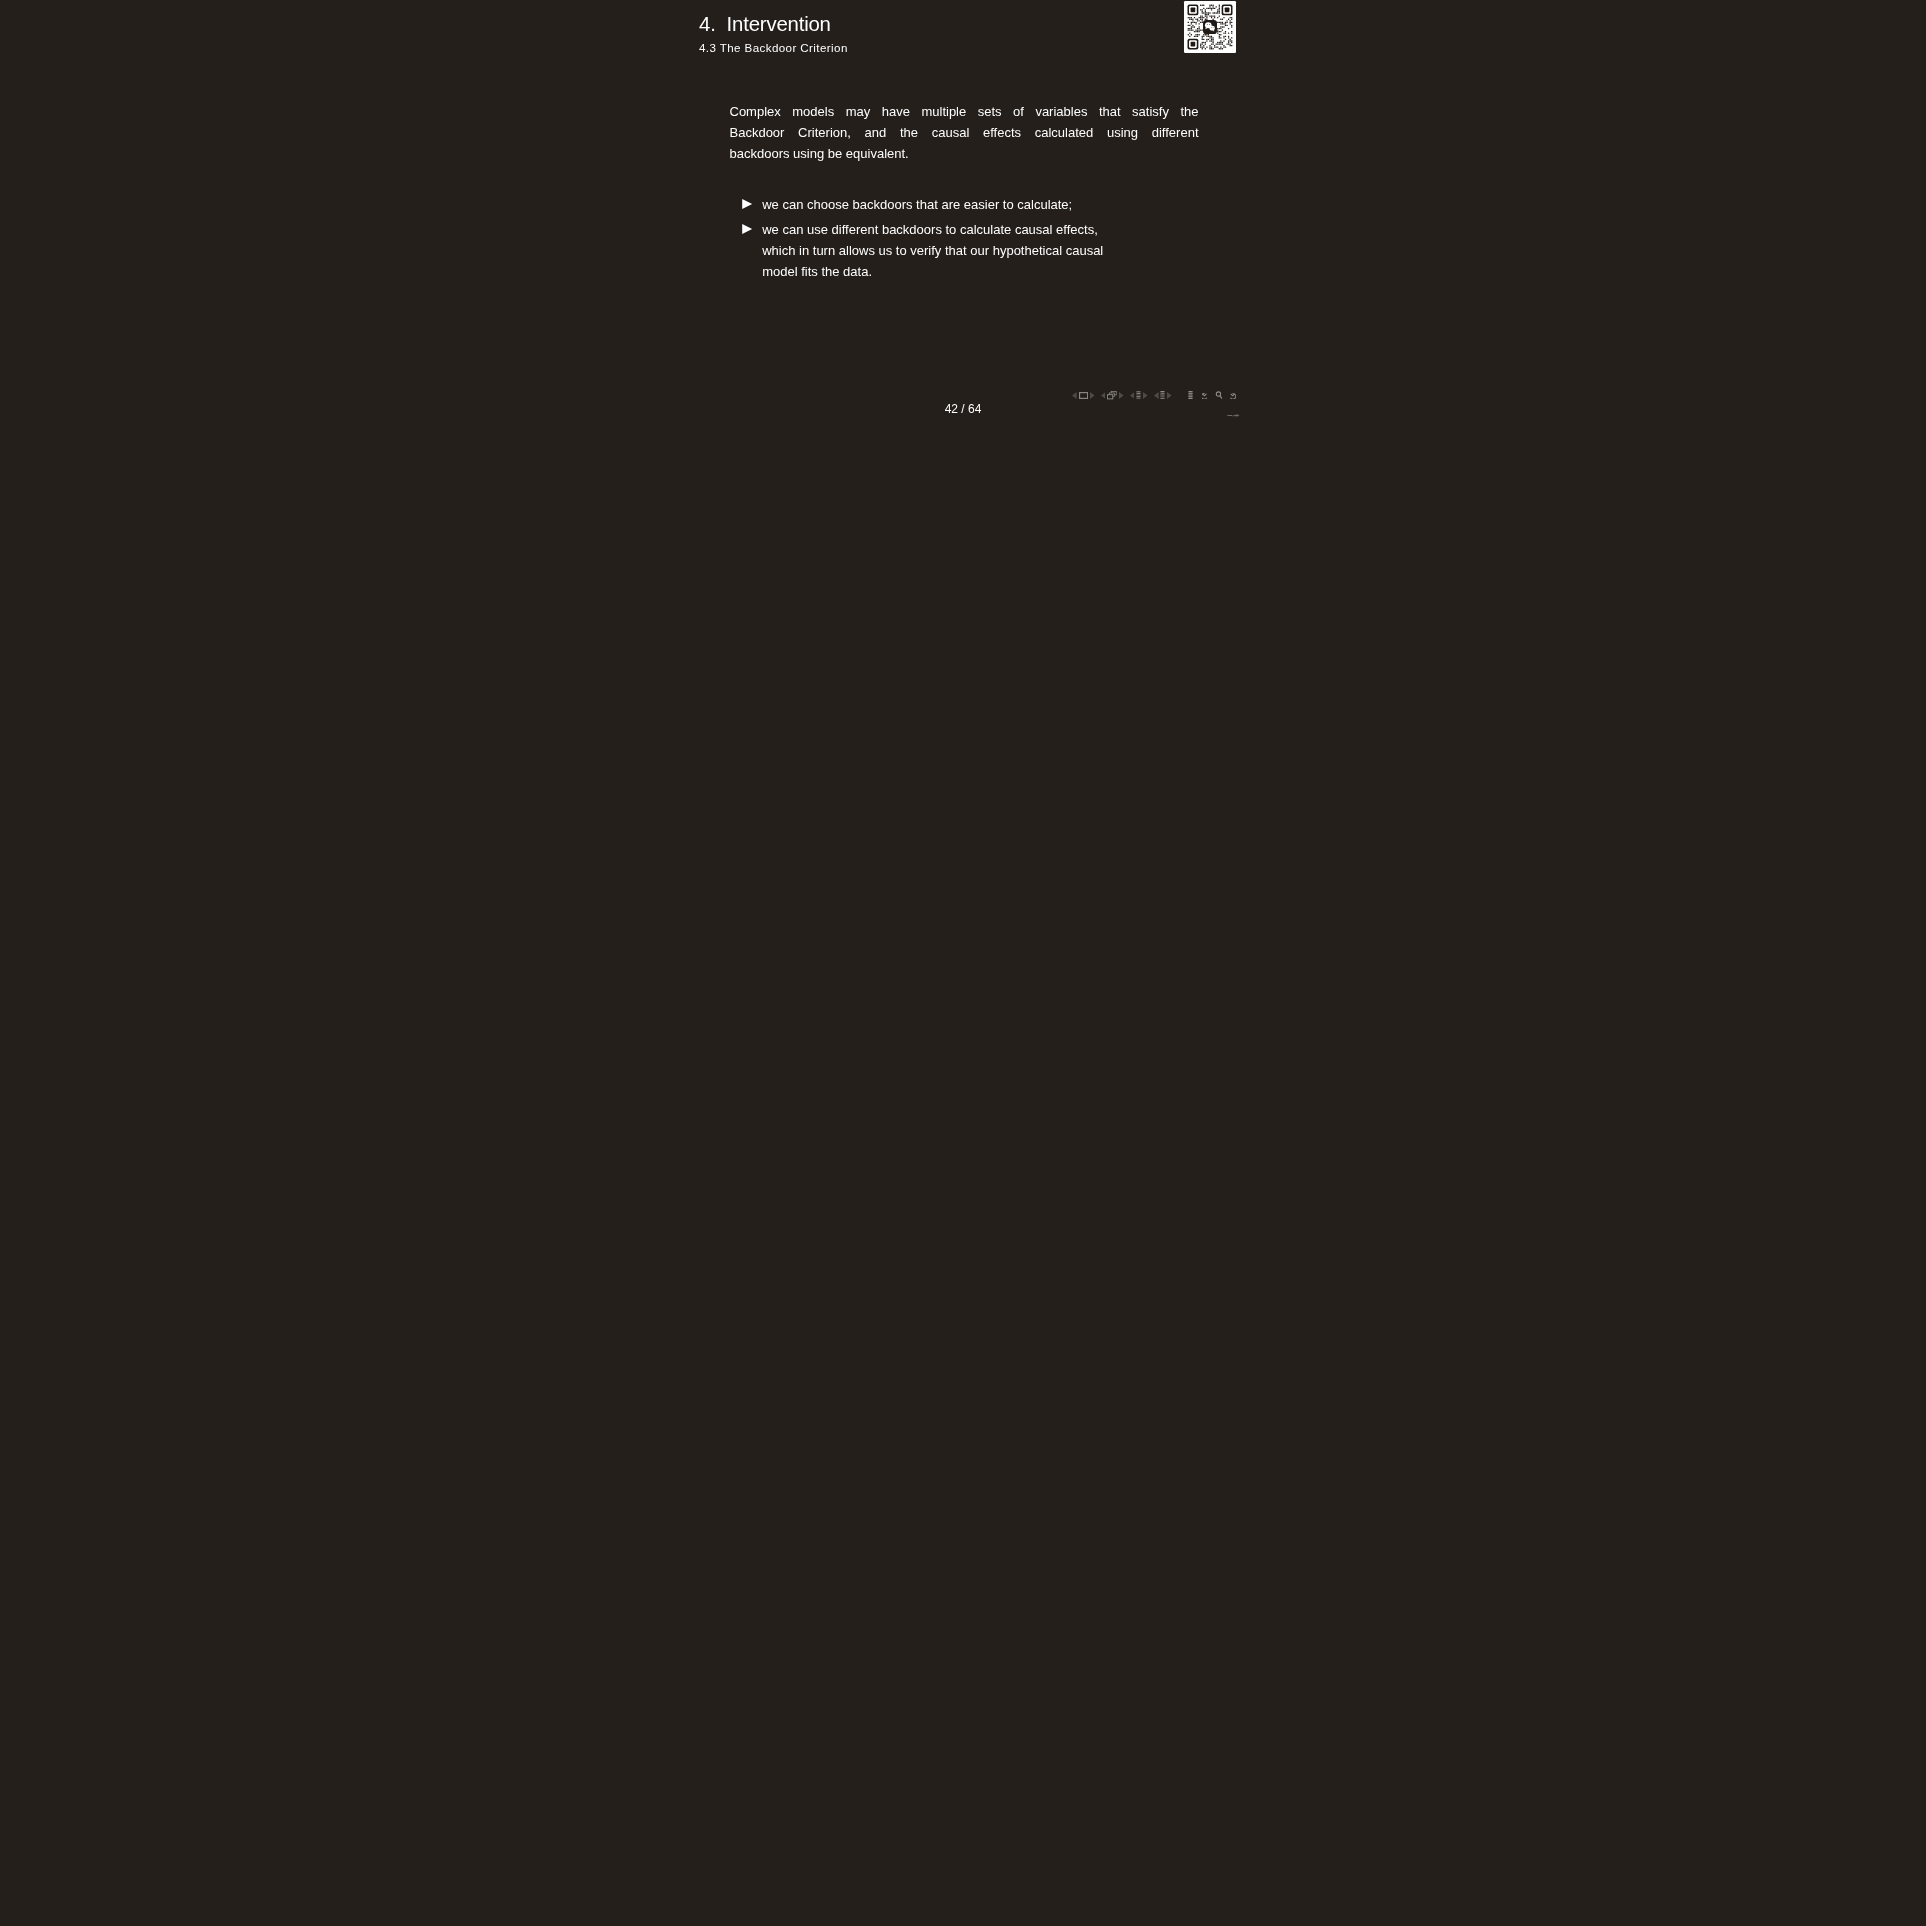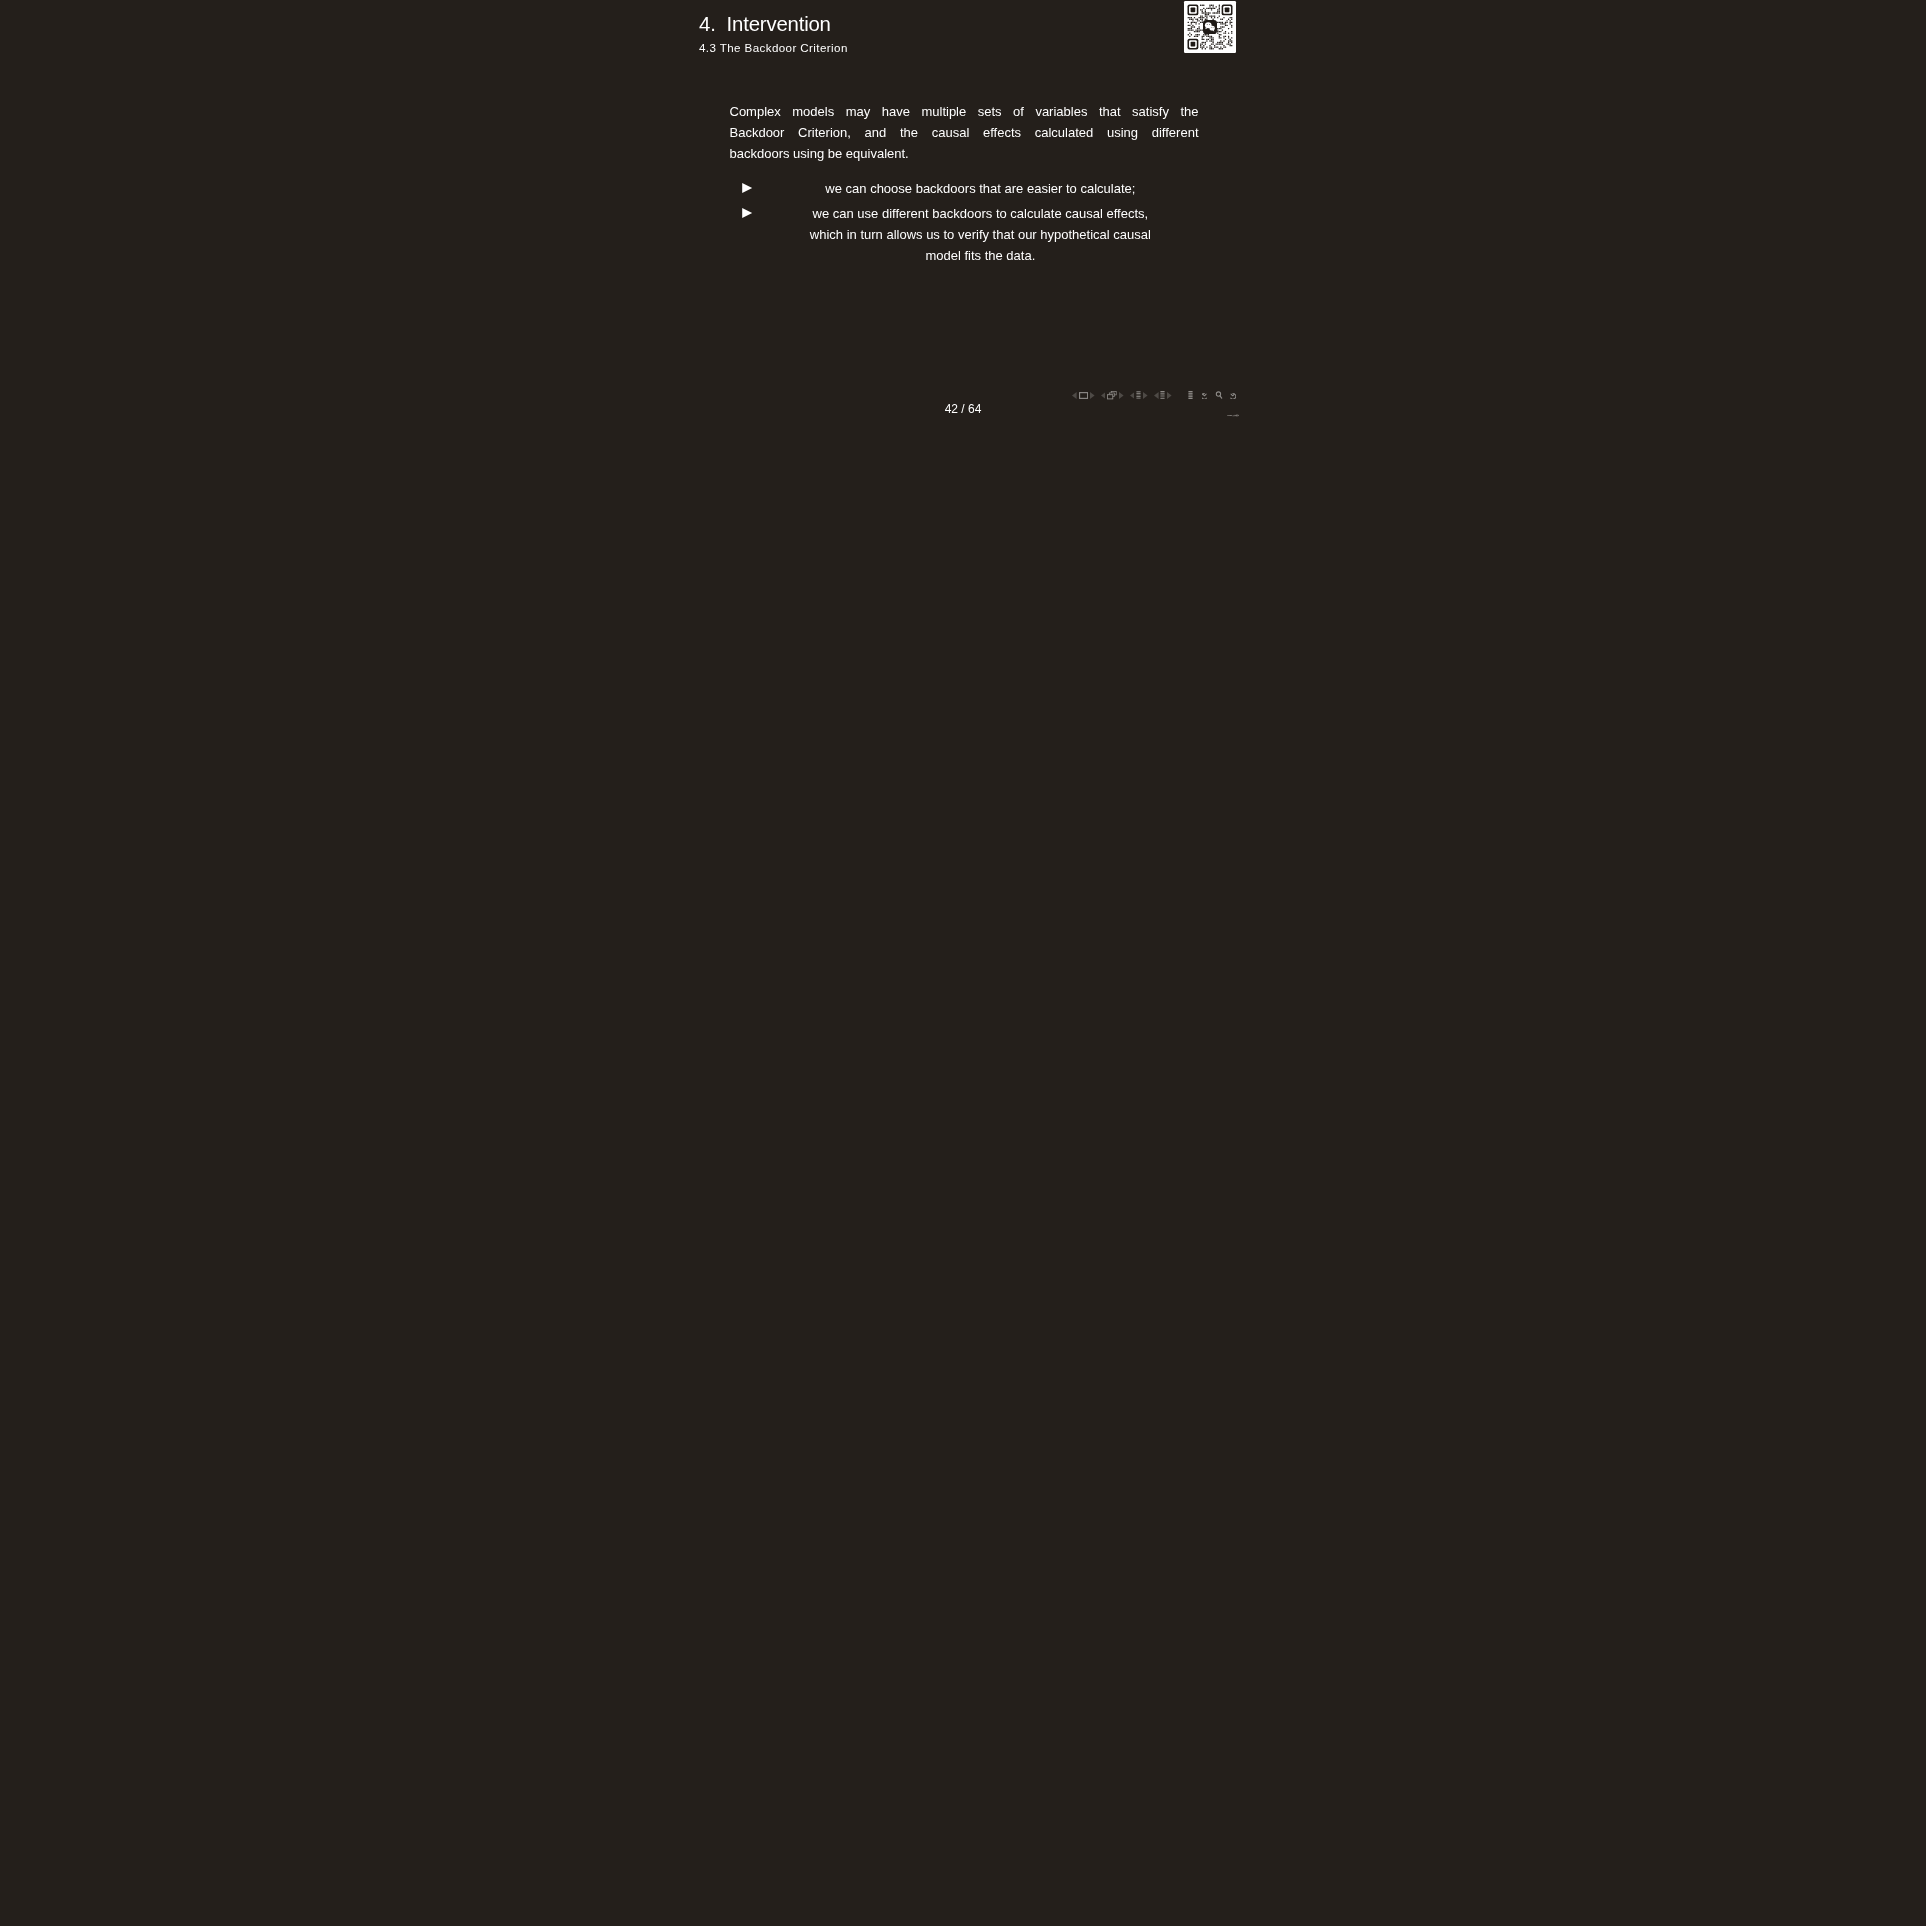--- a/index.html
+++ b/index.html
@@ -11,21 +11,21 @@
   .title-row{position:absolute;left:13.5px;top:14px;font-size:20.4px;line-height:1;display:flex;letter-spacing:-0.2px;}
   .title-text{margin-left:11px;}
   .subtitle{position:absolute;left:13.5px;top:42px;font-size:11.6px;line-height:1;letter-spacing:0.4px;}
   
   .qr{position:absolute;top:0.8px;right:4.6px;width:52px;height:52px;background:#FFFFFF;border-radius:1.2px;}
   .qr svg{display:block;}
   
   .content{position:absolute;left:44px;top:101px;width:469px;font-size:13px;line-height:21px;}
   .ln{white-space:pre-wrap;}
   .ln.fill{text-align:justify;text-align-last:justify;}
-  .list{margin-top:14px;text-align:center;}
+  .list{margin-top:30px;}
   .item{display:flex;margin-top:3.9px;padding-left:12.7px;}
   .item:first-child{margin-top:0;}
   .marker{
     width:10px;min-width:10px;height:10px;margin-top:5px;margin-right:10px;
     background:#FFFFFF;clip-path:polygon(0 0,100% 50%,0 100%);
   }
   .item-lines{flex:1;}
   .para2{margin-top:6.2px;}
   
   .footer-page{position:absolute;left:0;right:0;top:403px;text-align:center;font-size:12px;line-height:1;}

